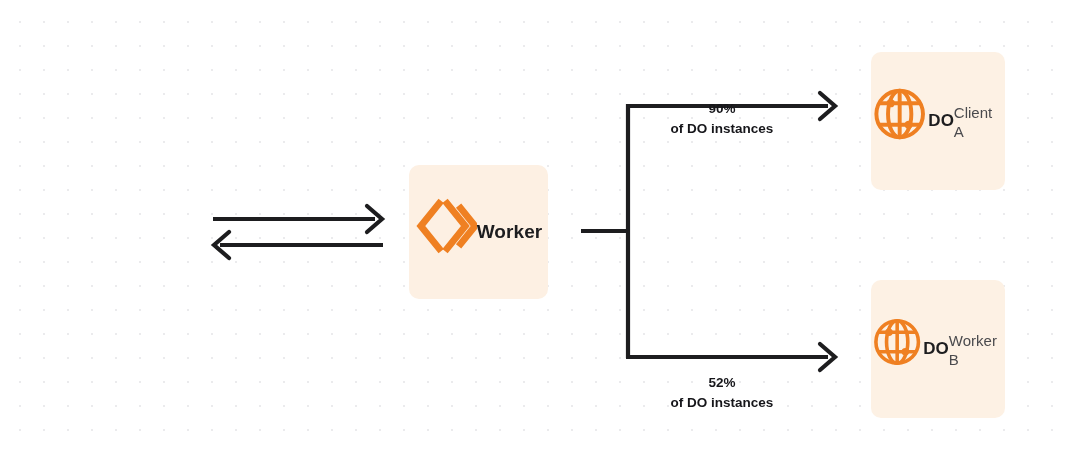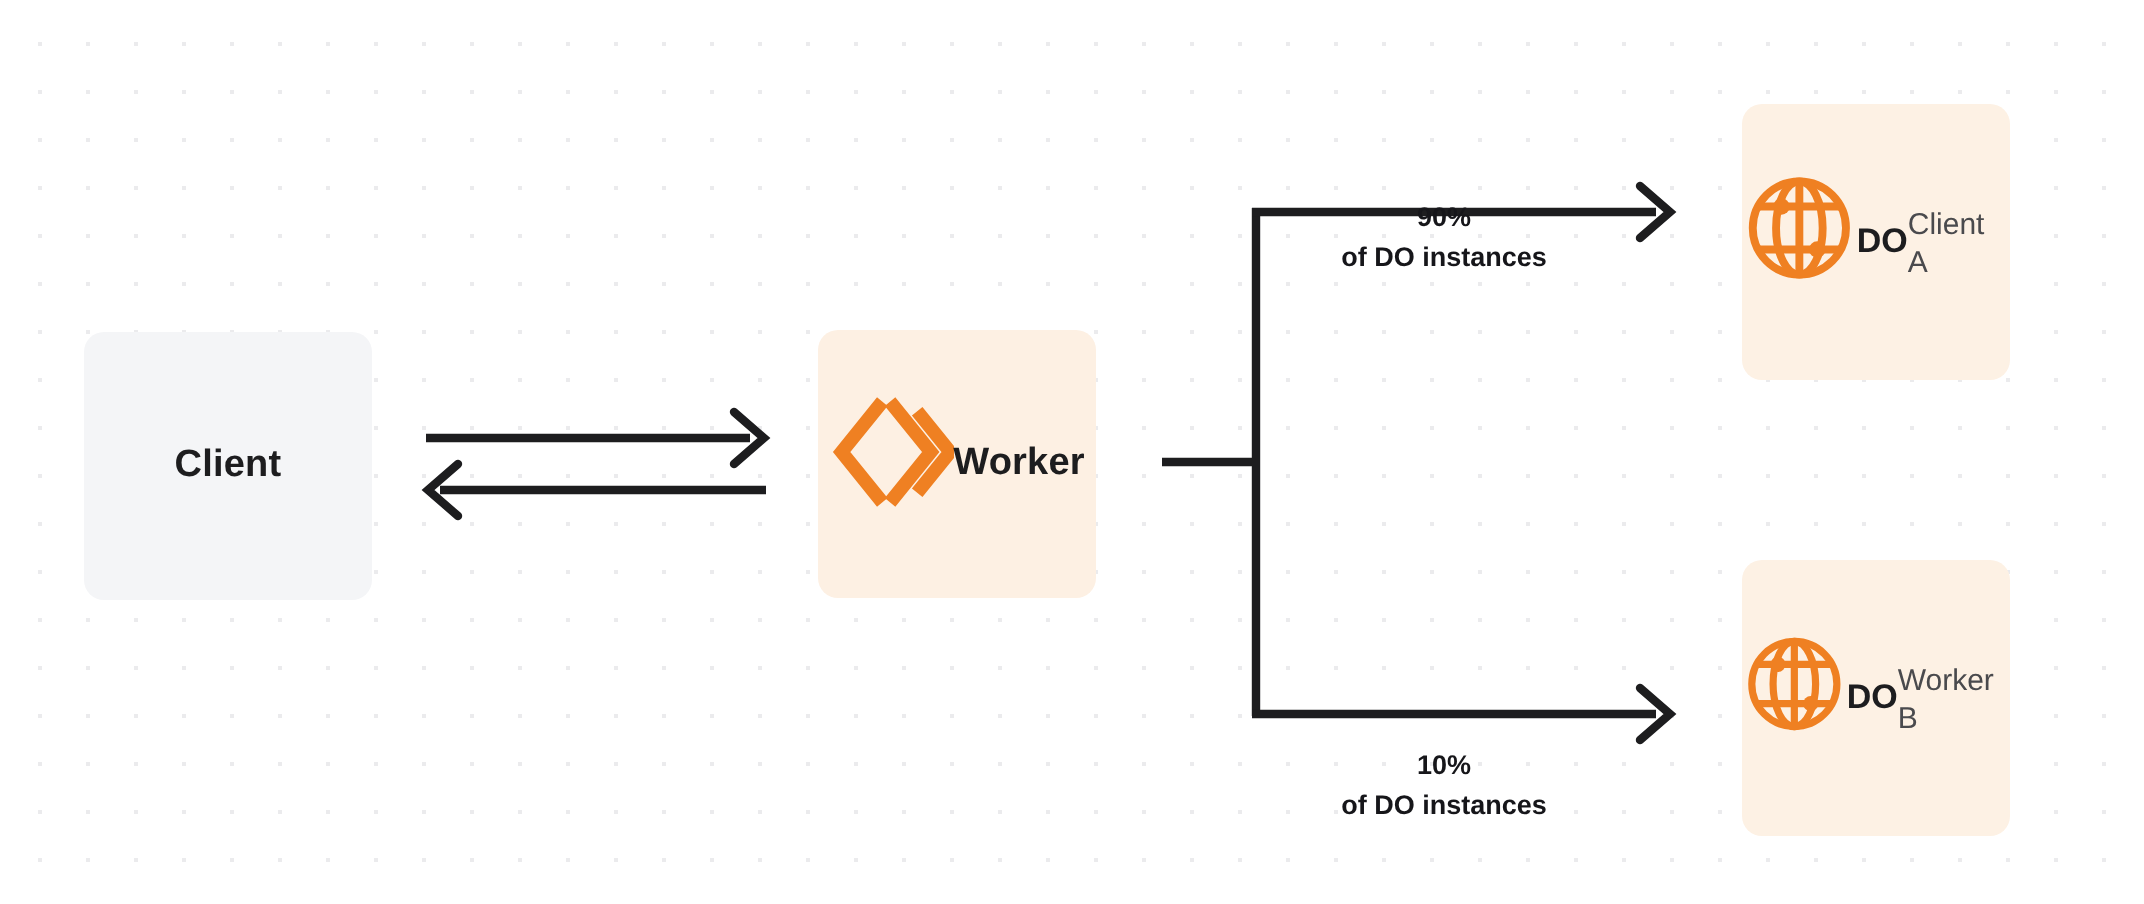--- a/index.html
+++ b/index.html
@@ -152,27 +152,24 @@
       <polyline points="820,344 835,357 820,370" fill="none" stroke="#1d1d1f" stroke-width="4.2" stroke-linecap="round" stroke-linejoin="miter"></polyline>
     </g>
   </svg>
 
   <div class="edge-label label-top">
     <div>90%</div>
     <div>of DO instances</div>
   </div>
 
   <div class="edge-label label-bottom">
-    <div>10%</div>
+    <div>52%</div>
     <div>of DO instances</div>
   </div>
 
-  <div class="node node-client">
-    <div class="node-title">Client</div>
-  </div>
 
   <div class="node node-worker">
     <svg class="icon-worker" viewBox="0 0 64 64" aria-hidden="true">
 
       <polyline points="27,6 6,32 27,58" fill="none" stroke="#ef8022" stroke-width="7" stroke-linecap="butt" stroke-linejoin="miter"></polyline>
 
       <polyline points="31,6 52,32 31,58" fill="none" stroke="#ef8022" stroke-width="7" stroke-linecap="butt" stroke-linejoin="miter"></polyline>
 
       <polyline points="45,11 62,32 45,53" fill="none" stroke="#ef8022" stroke-width="7" stroke-linecap="butt" stroke-linejoin="miter"></polyline>
     </svg>

